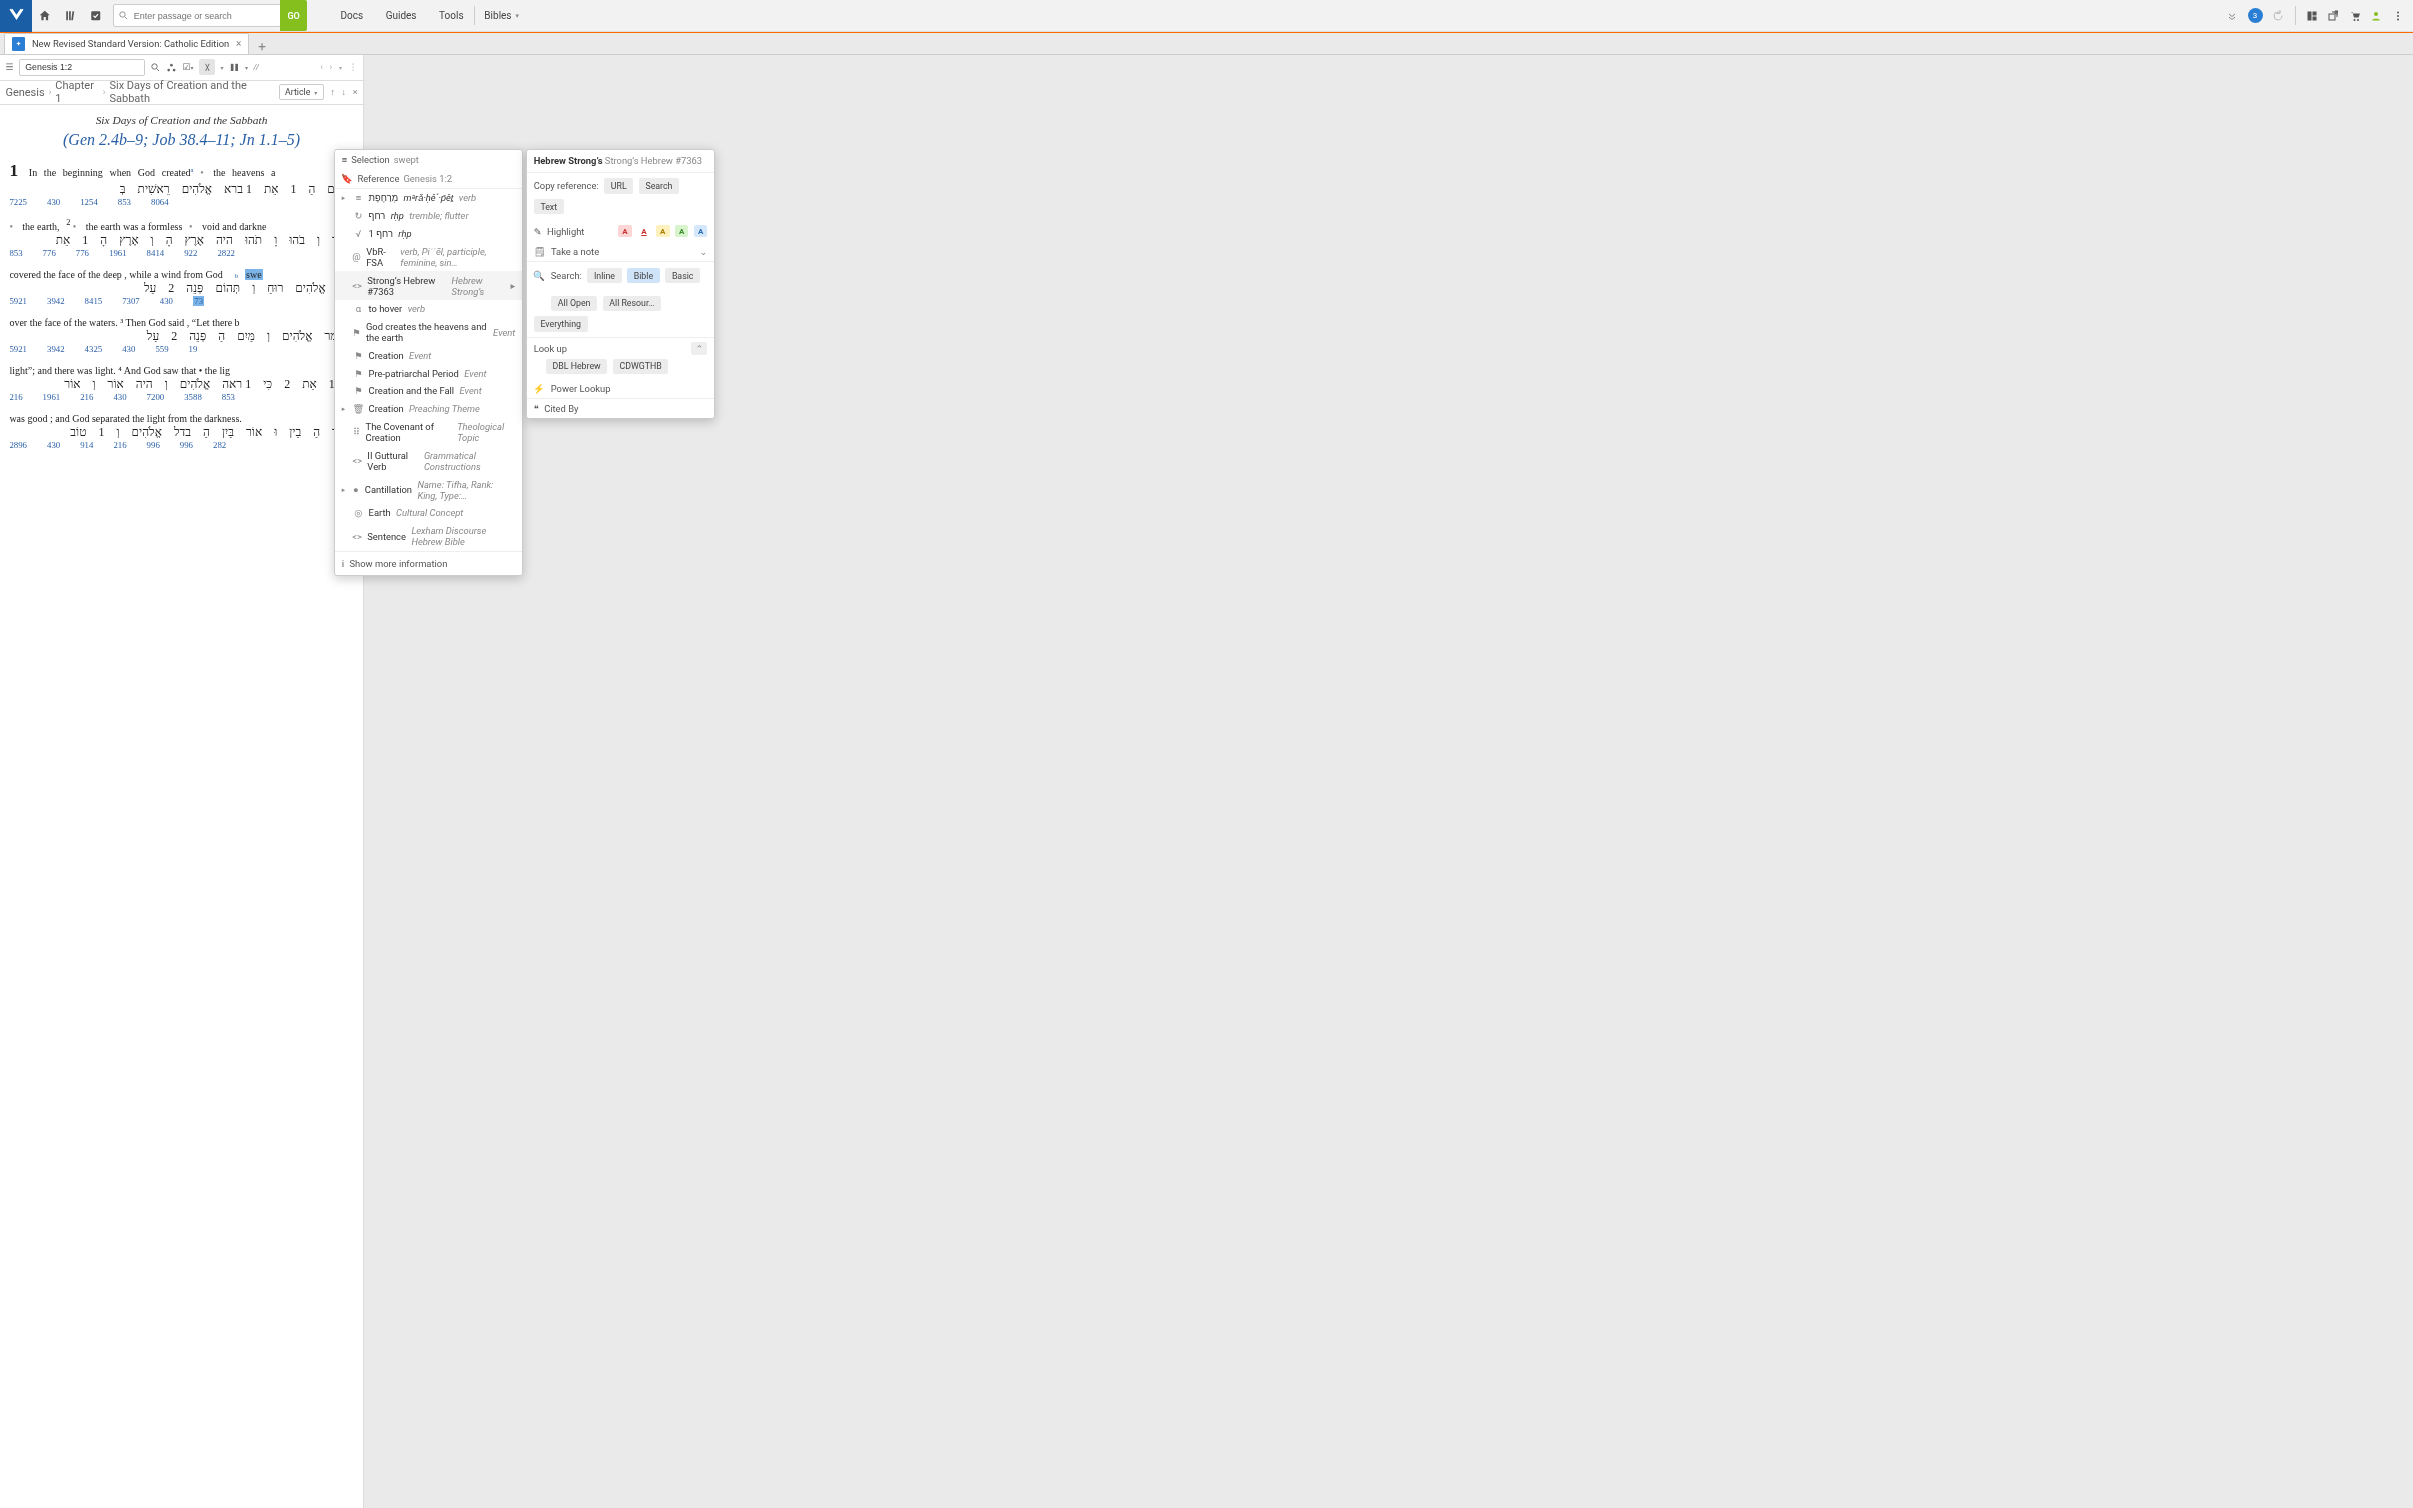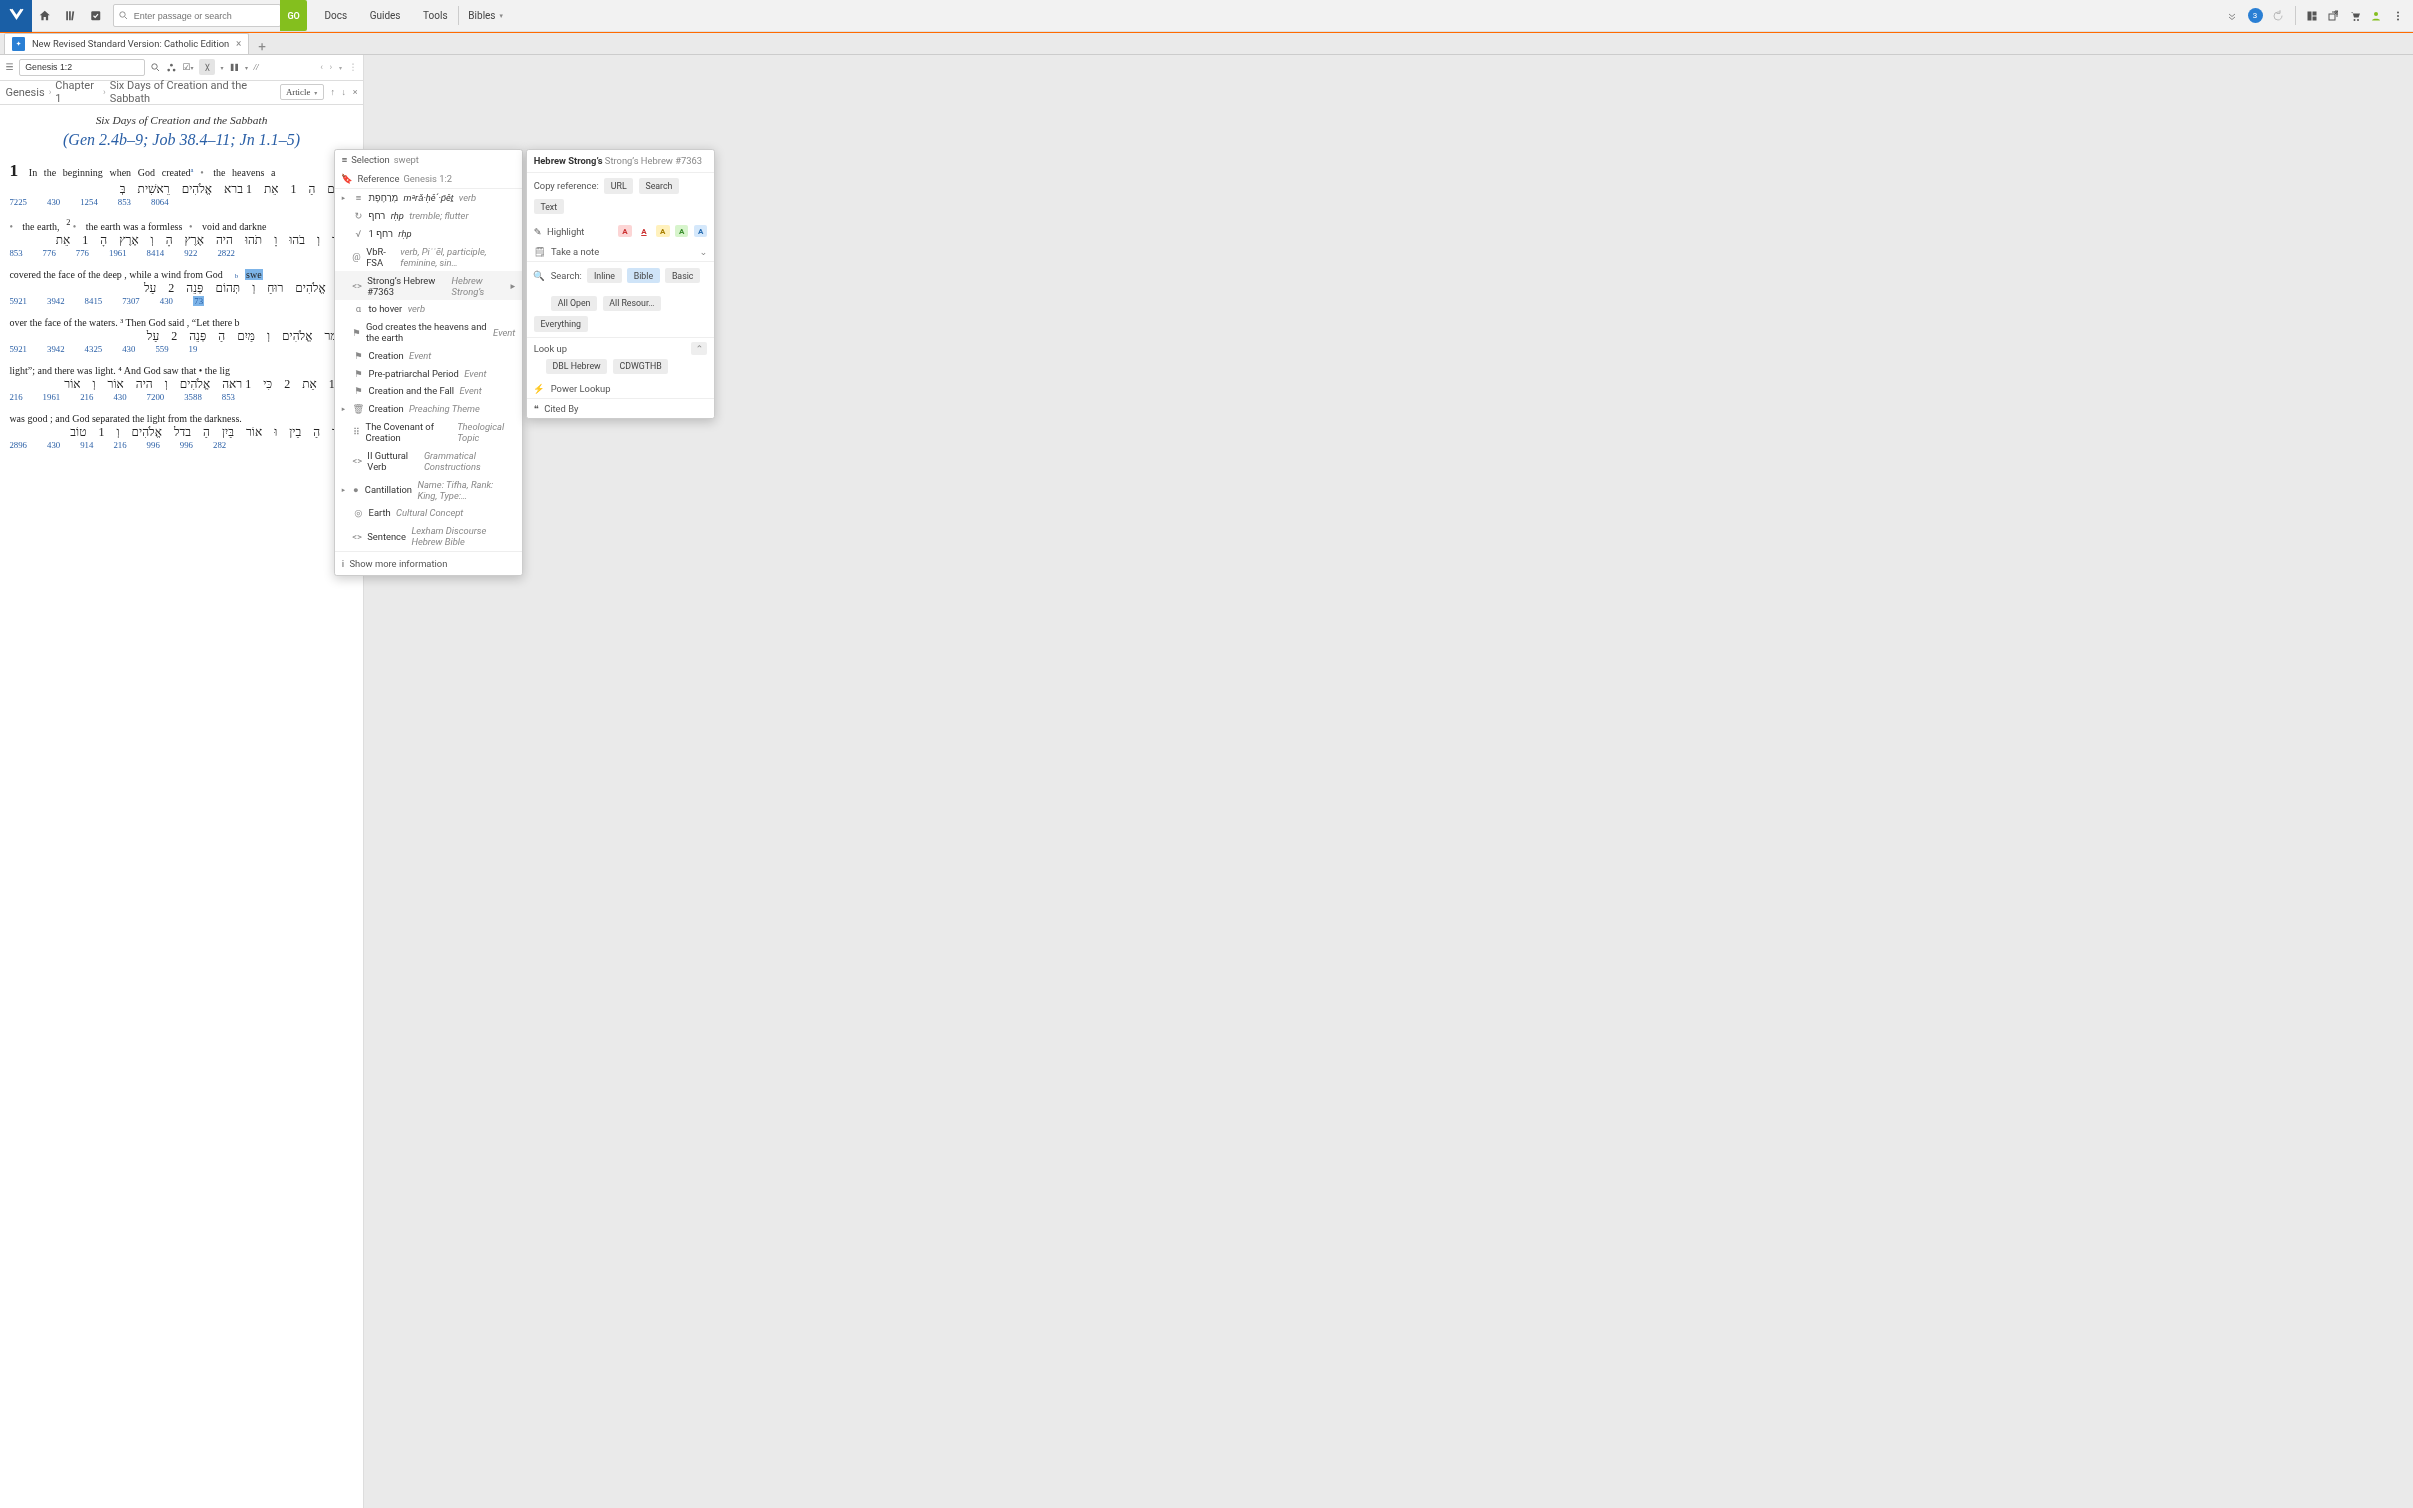--- a/index.html
+++ b/index.html
@@ -9,21 +9,21 @@
 
 .topbar { display: flex; align-items: center; height: 32px; background: #f2f2f2; border-bottom: 0.7px solid #e0e0e0; }
 .logo-block { width: 32px; height: 32px; background: #1a5fa6; display:flex; align-items:center; justify-content:center; }
 .logo-block svg { width:19px; height:19px; }
 .tb-icon { width: 25.6px; height: 32px; display:flex; align-items:center; justify-content:center; color:#555; cursor:pointer; }
 .tb-icon svg { width:13.5px; height:13.5px; }
 .search-wrap { display:flex; align-items:center; height:23px; width:168px; background:#fff; border:0.7px solid #ccc; border-radius:2px; margin-left:4px; }
 .search-wrap .sicon { width:20px; display:flex; align-items:center; justify-content:center; color:#888;}
 .search-wrap input { border:none; outline:none; flex:1; font-size:9px; color:#555; }
 .go-btn { height:31px; width:27px; background:#84bf1e; color:#fff; font-weight:600; margin-left:-0.7px; border-radius:0 2px 2px 0; display:flex; align-items:center; justify-content:center; cursor:pointer; }
-.top-menu { display:flex; gap:20px; margin-left:16px; }
+.top-menu { display:flex; gap:20px; margin-left:32px; }
 .top-menu-item { font-size:10px; color:#444; cursor:pointer; padding:4px 1.3px; }
 .vdiv { width:0.7px; height:19px; background:#ccc; margin:0 9.4px; }
 .bibles-dd { font-size:10px; color:#444; cursor:pointer; display:flex; align-items:center; gap:4px;}
 .spacer { flex:1; }
 .right-icons { display:flex; align-items:center; gap:9.4px; padding-right:9.4px;}
 .right-icons .ic { color:#777; cursor:pointer; display:flex; align-items:center; justify-content:center; }
 .right-icons svg { width:12px; height:12px; }
 .badge-circ { width:15px; height:15px; border-radius:50%; background:#2a7fd4; color:#fff; font-size:8px; display:flex; align-items:center; justify-content:center; }
 
 
@@ -42,21 +42,21 @@
 .ref-input { border:0.7px solid #ccc; border-radius:2px; height:17.5px; padding:1.3px 5.4px; font-size:8.8px; color:#333; min-width:67px; }
 .tool-ic { color:#666; cursor:pointer; display:flex; align-items:center; }
 .tool-ic.active { background:#e4e4e4; border-radius:2px; padding:2.7px; }
 .doc-toolbar .rt { margin-left:auto; display:flex; align-items:center; gap:6.7px; color:#aaa; }
 
 
 .crumb-bar { display:flex; align-items:center; height:24px; border-bottom:0.7px solid #ddd; padding:0 5.4px; gap:4px; }
 .crumb-bar .crumb { color:#666; font-size:11px; }
 .crumb-bar .sep { color:#aaa; }
 .crumb-bar .rgroup { margin-left:auto; display:flex; align-items:center; gap:6.7px;}
-.article-dd { border:0.7px solid #ccc; border-radius:2px; padding:2px 5.4px; font-size:8.8px; color:#444; display:flex; align-items:center; gap:4px;font-family:Liberation Serif, serif;}
+.article-dd { border:0.7px solid #ccc; border-radius:2px; padding:2px 5.4px; font-size:8.8px; color:#444; display:flex; align-items:center; gap:4px;}
 .navarr { color:#888; cursor:pointer; }
 
 
 .text-body { flex:1; overflow-y:auto; padding:6.7px 9.4px; font-family: Georgia, 'Times New Roman', serif; }
 .section-title { text-align:center; font-style:italic; font-size:11.4px; color:#333; margin:2.7px 0 5.4px; }
 .xrefs { text-align:center; font-style:italic; color:#2a5fa6; font-size:16px; }
 .verse-block { margin-top:10.8px; }
 .line-eng { font-size:10px; color:#222; display:flex; flex-wrap:wrap; gap:3.4px 6.7px; align-items:baseline;}
 .big1 { font-size:17.5px; font-weight:bold; margin-right:4px;}
 .supa { color:#2a5fa6; font-size:6.7px; vertical-align:super;}

